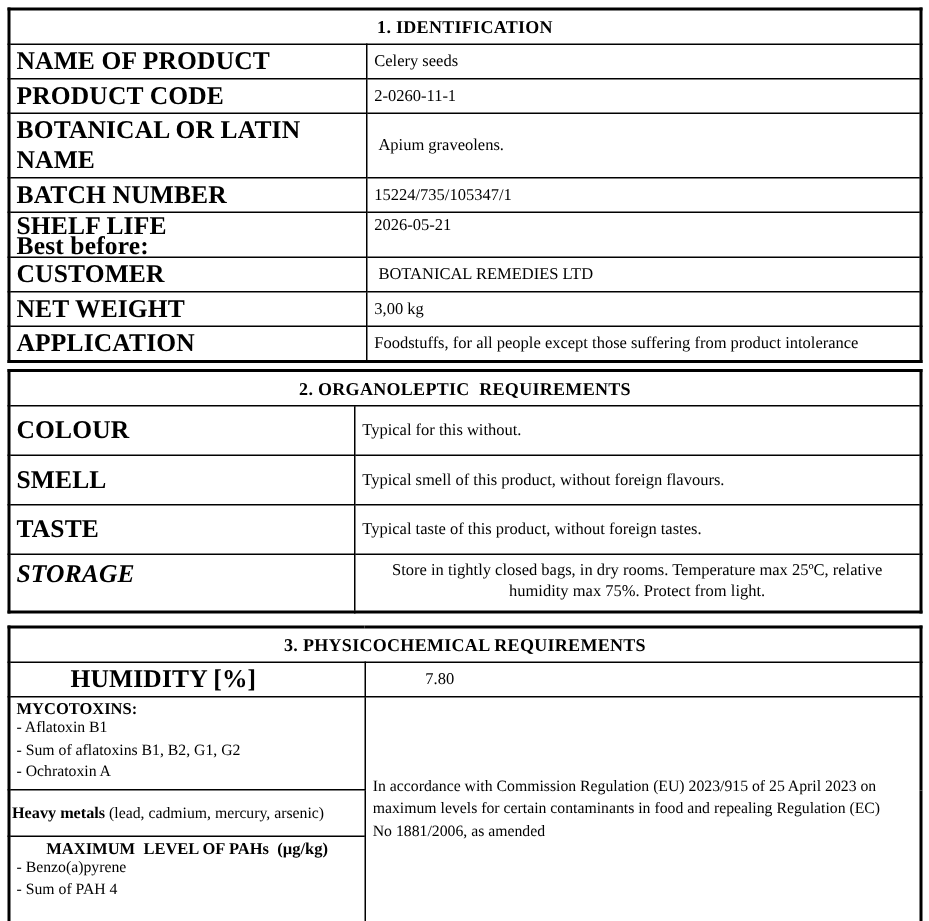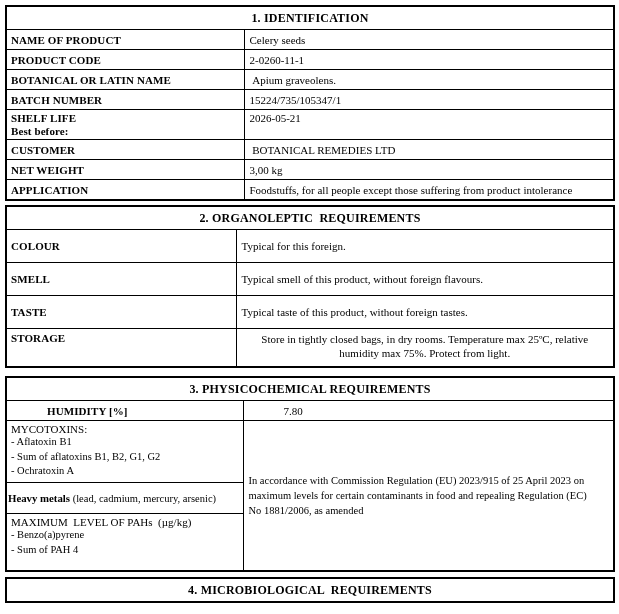--- a/index.html
+++ b/index.html
@@ -29,48 +29,48 @@
     border-bottom: 3px solid #000;
     text-align: center;
     font-weight: bold;
     font-size: 12px;
     height: 20px;
     white-space: pre-wrap;
     letter-spacing: 0.2px;
   }
   td.label {
     font-weight: bold;
-    font-size: 11px;
+    font-size: 17px;
     padding: 1px 4px;
     letter-spacing: 0.1px;
   }
   td.value {
     font-size: 11px;
     padding: 1px 5px;
     white-space: pre-wrap;
     line-height: 14px;
   }
   
   #sec1 col.c-label { width: 238px; }
   #sec1 tr.std  td { height: 17px; }
   #sec1 tr.tall td { height: 26px; vertical-align: top; }
   #sec1 tr.tall td.label { white-space: pre-line; line-height: 13px; padding-top: 2px; }
   
   #sec2 { margin-top: 4px; }
   #sec2 col.c-label { width: 230px; }
   #sec2 tr.std td { height: 30px; }
   #sec2 tr.tall td { height: 33px; vertical-align: top; }
-  #sec2 tr.tall td.label { padding-top: 3px; }
+  #sec2 tr.tall td.label { padding-top: 3px; font-style: italic; }
   #sec2 tr.tall td.value { padding-top: 3px; text-align: center; }
   
   #sec3 { margin-top: 8px; }
   #sec3 col.c-label { width: 237px; }
   #sec3 tr.humidity td { height: 17px; padding-left: 40px; }
   #sec3 td.block { vertical-align: top; padding: 2px 4px; }
-  #sec3 td.block .block-heading { font-weight: normal; font-size: 11px; }
+  #sec3 td.block .block-heading { font-weight: bold; font-size: 11px; }
   #sec3 td.block .block-items { font-size: 10.5px; line-height: 14.5px; white-space: pre-line; font-family: Liberation Serif, serif; }
   #sec3 td.myco { height: 57px; }
   #sec3 td.heavy { height: 28px; vertical-align: middle; font-size: 10.5px; }
   #sec3 td.heavy .bold-part { font-weight: bold; font-size: 10.8px; }
   #sec3 td.pahs { height: 52px; }
   #sec3 td.regnote {
     vertical-align: middle;
     font-size: 10.5px;
     line-height: 15px;
     padding: 20px 5px;
@@ -134,21 +134,21 @@
     <colgroup>
         <col class="c-label">
         <col>
       </colgroup>
     <tbody>
       <tr>
         <td class="sec-title" colspan="2">2. ORGANOLEPTIC  REQUIREMENTS</td>
       </tr>
       <tr class="std">
         <td class="label">COLOUR</td>
-        <td class="value">Typical for this foreign.</td>
+        <td class="value">Typical for this without.</td>
       </tr>
       <tr class="std">
         <td class="label">SMELL</td>
         <td class="value">Typical smell of this product, without foreign flavours.</td>
       </tr>
       <tr class="std">
         <td class="label">TASTE</td>
         <td class="value">Typical taste of this product, without foreign tastes.</td>
       </tr>
       <tr class="tall">
@@ -183,21 +183,21 @@
 maximum levels for certain contaminants in food and repealing Regulation (EC)
 No 1881/2006, as amended</td>
       </tr>
       <tr>
         <td class="heavy">
           <span class="bold-part">Heavy metals</span><span style="white-space:pre-wrap;"> (lead, cadmium, mercury, arsenic)</span>
         </td>
       </tr>
       <tr>
         <td class="block pahs">
-          <div class="block-heading" style="white-space:pre-wrap;">MAXIMUM  LEVEL OF PAHs  (µg/kg)</div>
+          <div class="block-heading" style="white-space:pre-wrap;text-align:center;">MAXIMUM  LEVEL OF PAHs  (µg/kg)</div>
           <div class="block-items">- Benzo(a)pyrene
 - Sum of PAH 4</div>
         </td>
       </tr>
     </tbody>
   </table>
 
   <table class="sec" id="sec4">
     <colgroup>
         <col class="c-label">

